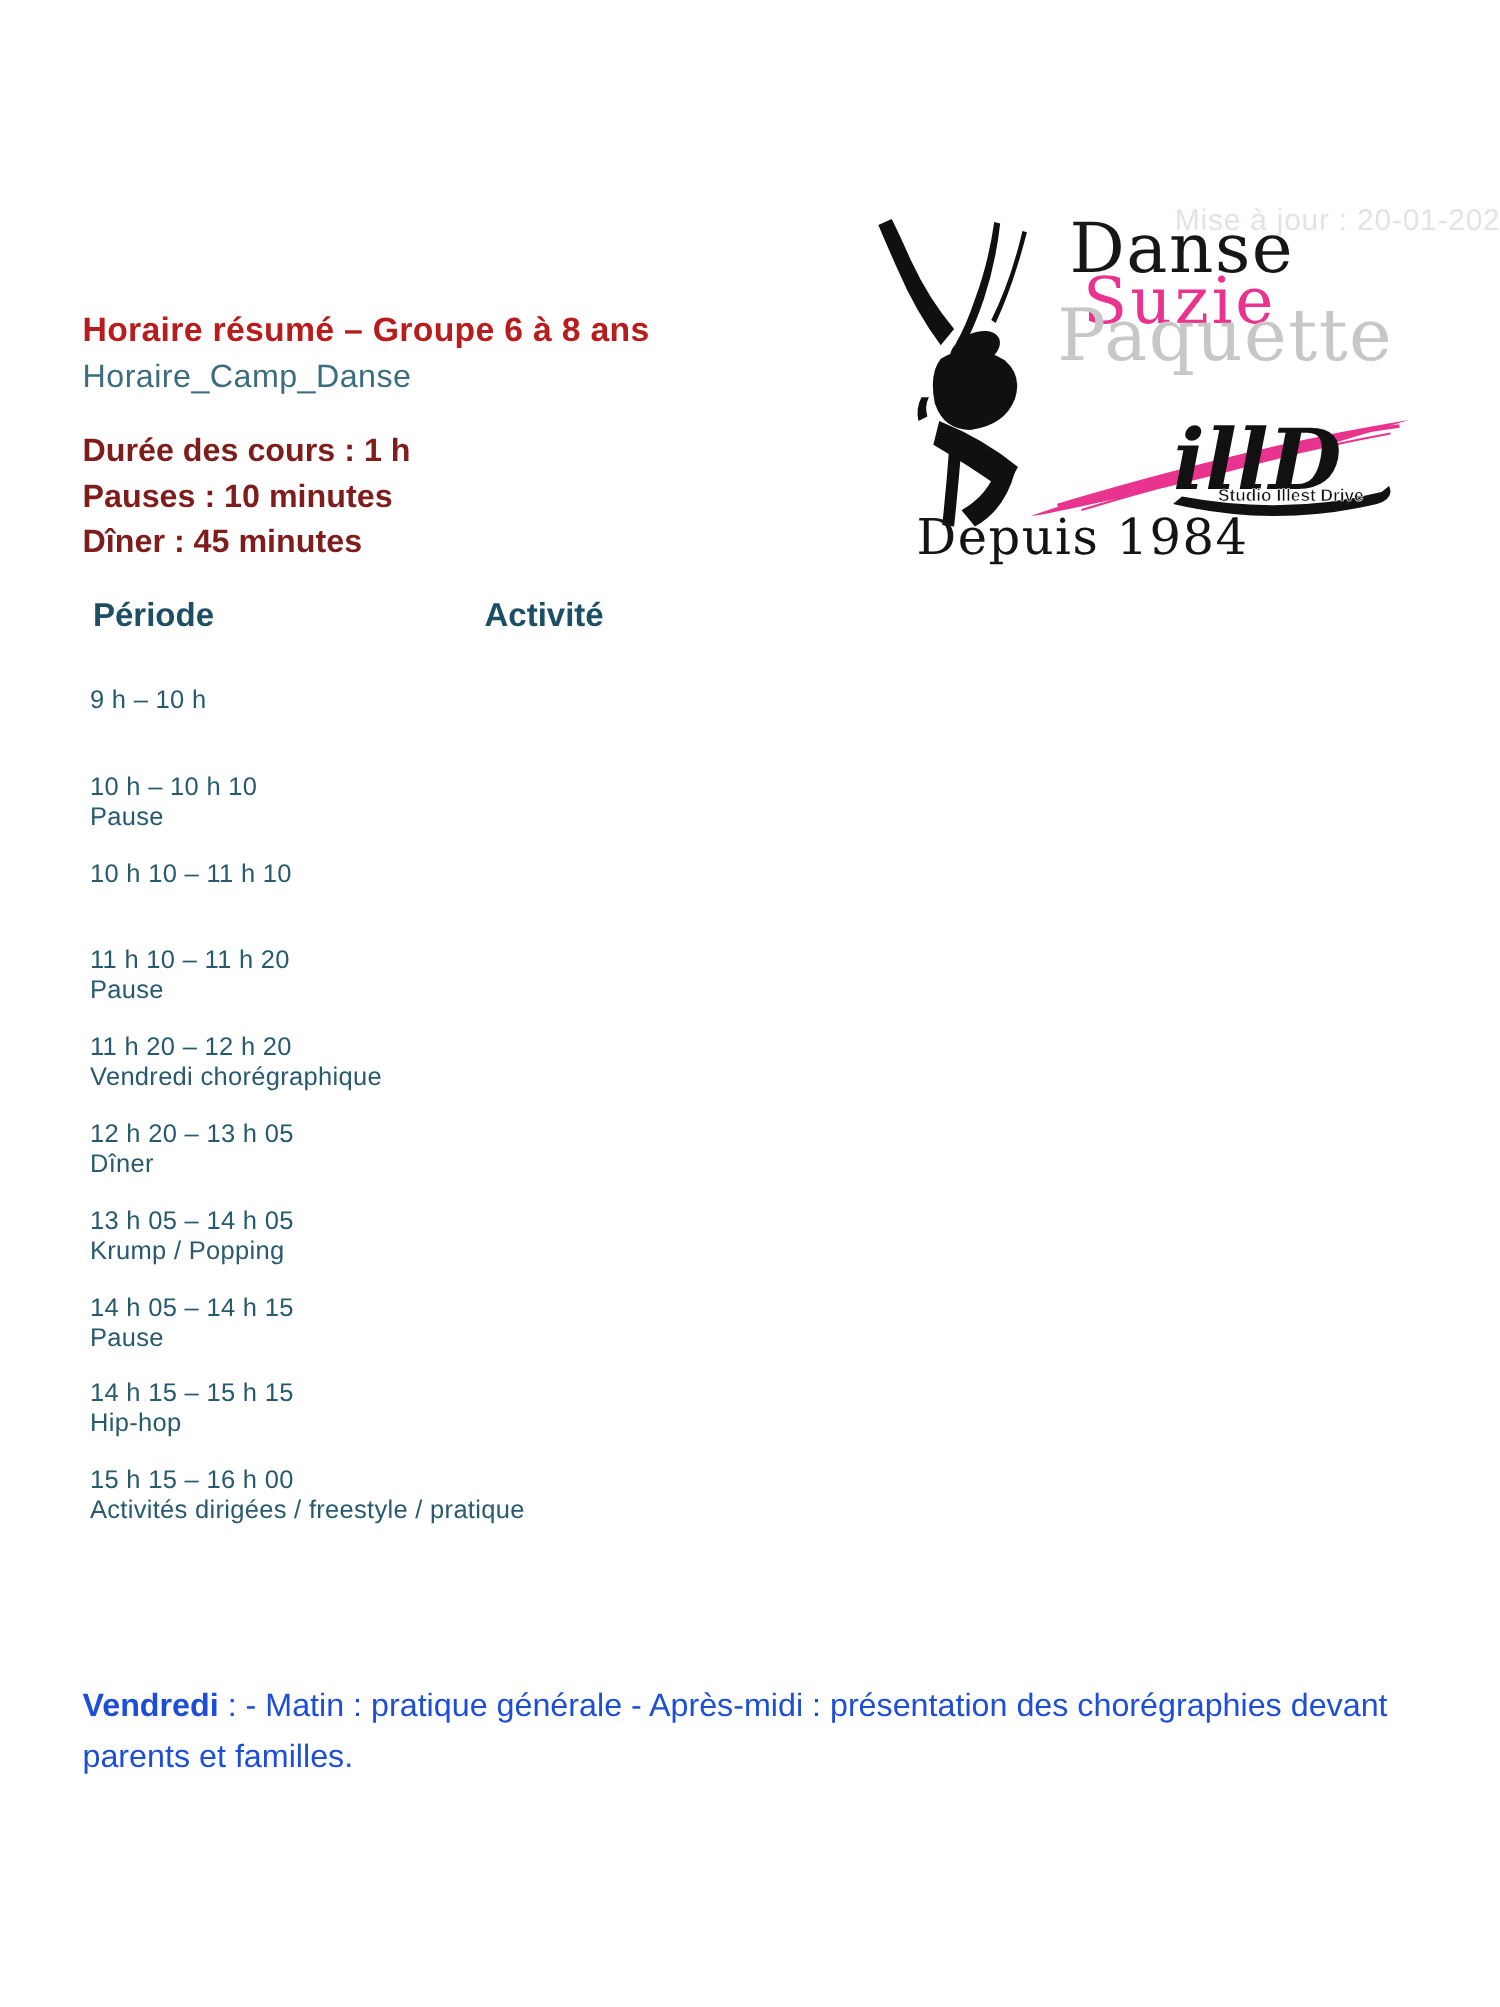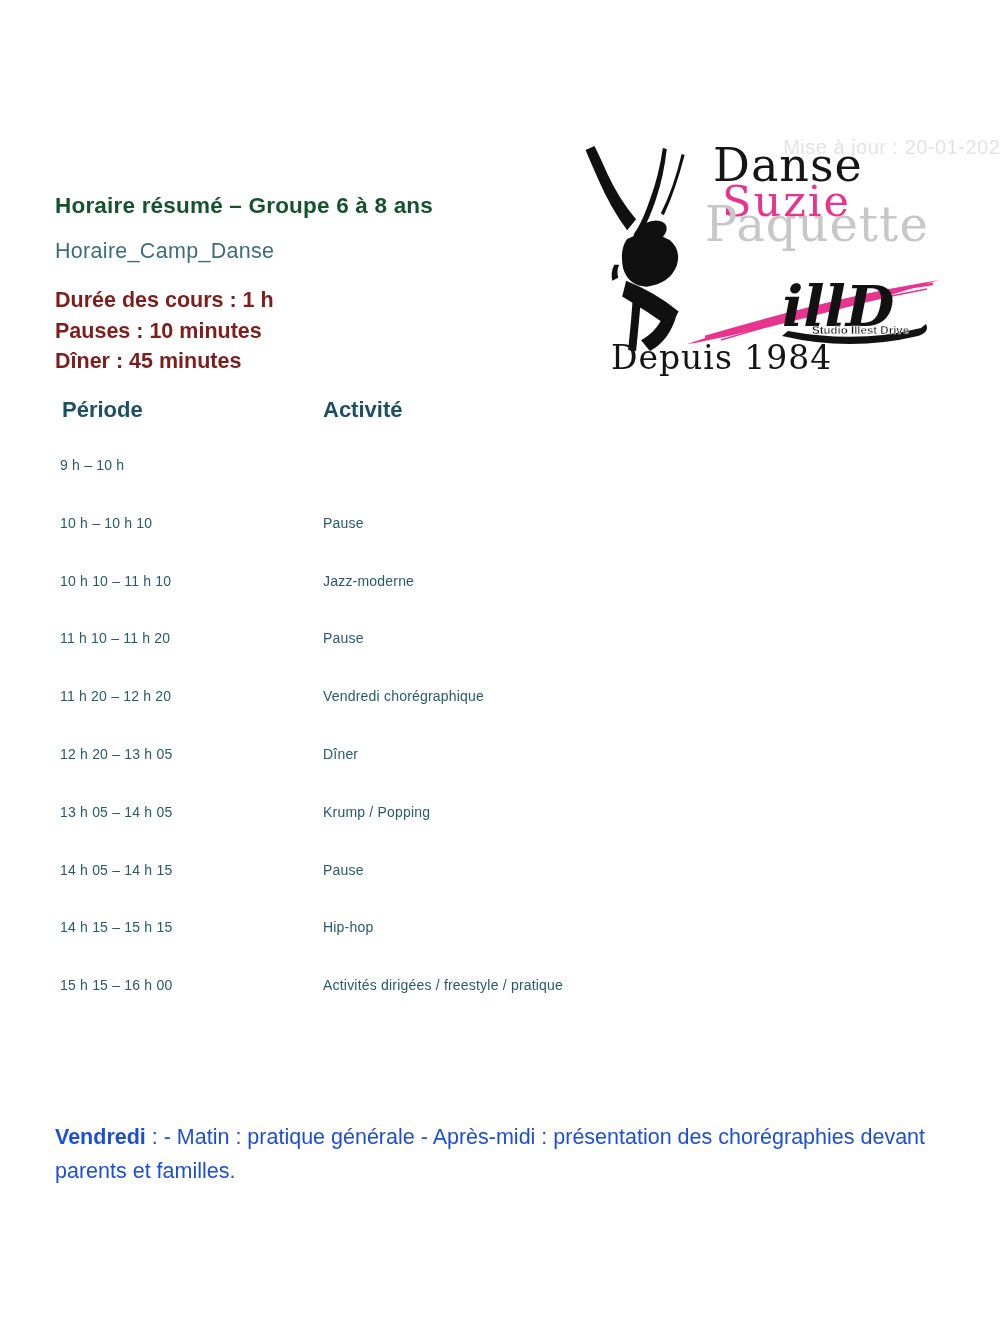--- a/index.html
+++ b/index.html
@@ -20,24 +20,24 @@
     right: -12px;
     font-size: 20px;
     color: #e7e2e2;
     white-space: nowrap;
     letter-spacing: 0.5px;
   }
 
   
   .doc-title {
     position: absolute;
-    left: 55px; top: 193px;
+    left: 55px; top: 207px;
     font-size: 22.5px;
     font-weight: bold;
-    color: #14532d;
+    color: #b91c1c;
     letter-spacing: 0.2px;
   }
   .doc-subtitle {
     position: absolute;
     left: 55px; top: 239px;
     font-size: 21.5px;
     color: #3c6d7e;
     letter-spacing: 0.3px;
   }
   .doc-details {
@@ -62,23 +62,24 @@
   .sched-header .h-period { width: 261px; }
   .sched-rows {
     position: absolute;
     left: 60px; top: 457px;
     width: 880px;
   }
   .trow {
     display: flex;
     height: 57.8px;
     align-items: flex-start;
-    font-size: 14px;
+    font-size: 17px;
     color: #275a6e;
     letter-spacing: 0.2px;
+    flex-direction: column;
   }
   .cell-period { width: 263px; flex: none; }
   .cell-activity { flex: 1; }
 
   
   .footer-note {
     position: absolute;
     left: 55px; top: 1121px;
     width: 915px;
     font-size: 21.5px;
@@ -172,21 +173,20 @@
       <div class="cell-period">9 h – 10 h</div>
     </div>
 
     <div class="trow">
       <div class="cell-period">10 h – 10 h 10</div>
       <div class="cell-activity">Pause</div>
     </div>
 
     <div class="trow">
       <div class="cell-period">10 h 10 – 11 h 10</div>
-      <div class="cell-activity">Jazz-moderne</div>
     </div>
 
     <div class="trow">
       <div class="cell-period">11 h 10 – 11 h 20</div>
       <div class="cell-activity">Pause</div>
     </div>
 
     <div class="trow">
       <div class="cell-period">11 h 20 – 12 h 20</div>
       <div class="cell-activity">Vendredi chorégraphique</div>

